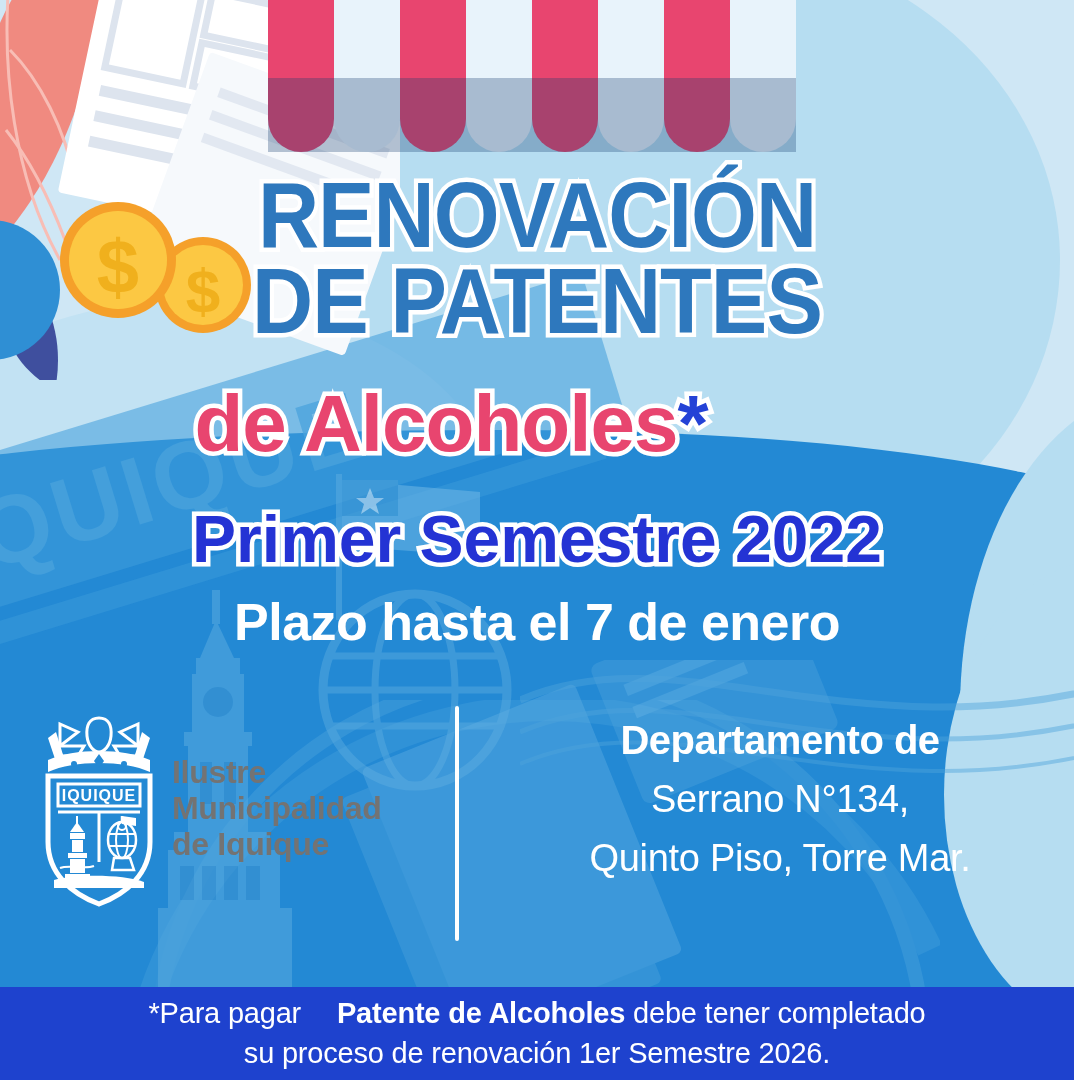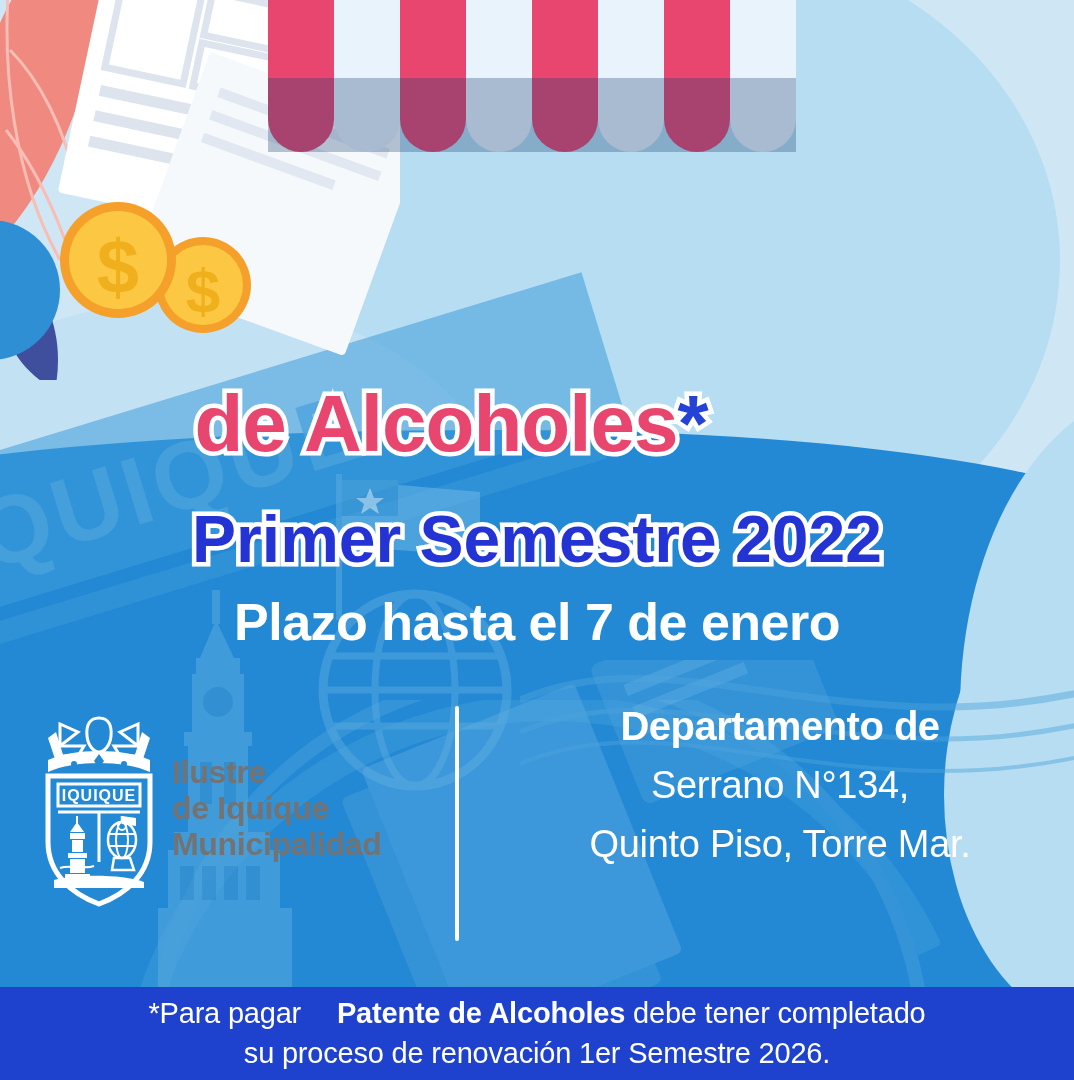--- a/index.html
+++ b/index.html
@@ -189,21 +189,21 @@
     font-weight:bold;
     font-size:32px;line-height:1.12;
     color:#737373;
     letter-spacing:-.3px;
   }
   .divider{
     position:absolute;left:455px;top:6px;
     width:4px;height:235px;background:#ffffff;border-radius:2px;
   }
   .dept{
-    position:absolute;left:500px;top:4px;width:560px;
+    position:absolute;left:500px;top:18px;width:560px;
     text-align:center;
     color:#ffffff;
     font-family:"Liberation Sans", sans-serif;
   }
   .dept .d1{
     font-weight:bold;font-size:40px;line-height:1.12;letter-spacing:-.5px;
   }
   .dept .d2{
     font-weight:normal;font-size:38px;line-height:1.18;letter-spacing:-.3px;
     margin-top:14px;
@@ -344,20 +344,26 @@
     <div class="stripe" style="left:66px;background:#e8f3fb;"></div>
     <div class="stripe" style="left:132px;background:#e8456f;"></div>
     <div class="stripe" style="left:198px;background:#e8f3fb;"></div>
     <div class="stripe" style="left:264px;background:#e8456f;"></div>
     <div class="stripe" style="left:330px;background:#e8f3fb;"></div>
     <div class="stripe" style="left:396px;background:#e8456f;"></div>
     <div class="stripe" style="left:462px;background:#e8f3fb;"></div>
     <div class="shade"></div>
   </div>
 
+  <div class="title-block">
+    <div class="t-main">
+      <span>RENOVACIÓN</span>
+      <span class="l2">DE PATENTES</span>
+    </div>
+  </div>
 
   <div class="t-alc">
     <span>de Alcoholes</span><span class="star">*</span>
   </div>
 
   <div class="t-sem">Primer Semestre 2022</div>
 
   <div class="t-plazo">Plazo hasta el 7 de enero</div>
 
   <div class="logo-row">
@@ -415,22 +421,22 @@
         <path d="M88 104 L102 106 L102 114 L88 112 Z" fill="#ffffff"></path>
         <circle cx="88" cy="114" r="4" fill="none" stroke="#ffffff" stroke-width="2"></circle>
         <path d="M80 146 L96 146 L100 158 L78 158 Z" fill="none" stroke="#ffffff" stroke-width="2.5"></path>
       </g>
 
       <path d="M20 168 C 40 162, 90 162, 110 170 L110 176 L20 176 Z" fill="#ffffff"></path>
     </svg>
 
     <div class="muni-text">
       <div>Ilustre</div>
+      <div>Municipalidad</div>
       <div>de Iquique</div>
-      <div>Municipalidad</div>
     </div>
 
     <div class="divider"></div>
 
     <div class="dept">
       <div class="d1">Departamento de</div>
       <div class="d2">Serrano N°134,</div>
       <div class="d2">Quinto Piso, Torre Mar.</div>
     </div>
   </div>

